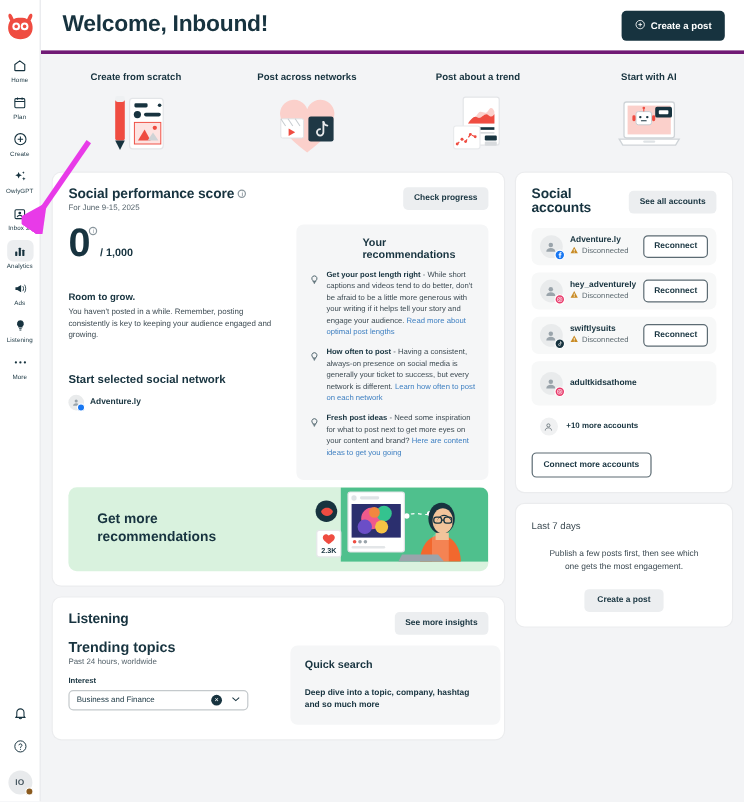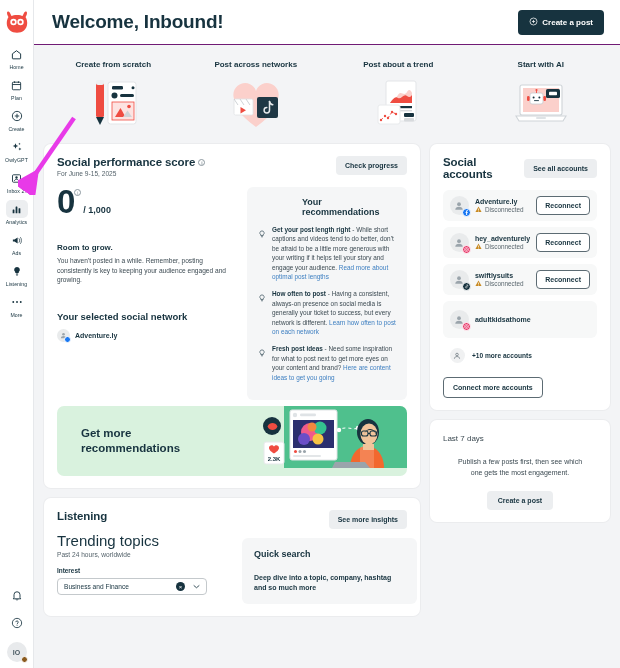--- a/index.html
+++ b/index.html
@@ -42,21 +42,21 @@
     font-size:7px;font-weight:700;color:#4a5a63;position:relative;
   }
   .avatar-nav .dot{
     position:absolute;right:-1px;bottom:-1px;width:7px;height:7px;border-radius:50%;
     background:#8a5a1e;border:1.2px solid #fff;
   }
 
   
   .main{ flex:1; height:668px; overflow:hidden; display:flex; flex-direction:column;}
   .topbar{
-    height:45px;min-height:45px;background:#fff;border-bottom:1px solid #701a75;
+    height:45px;min-height:45px;background:#fff;border-bottom:3px solid #701a75;
     display:flex;align-items:center;justify-content:space-between;padding:0 16px 0 18px;
   }
   .welcome{ font-size:19px; font-weight:700; letter-spacing:-.2px; color:#17333f;}
   .btn-dark{
     background:#17333f;color:#fff;border:none;border-radius:4px;
     font-size:8px;font-weight:700;padding:7px 11px;cursor:pointer;
     display:flex;align-items:center;gap:4px;font-family:inherit;
   }
   .content{ flex:1; overflow:hidden; padding:0 0 0 0;}
 
@@ -139,21 +139,21 @@
   .acct-status{ font-size:6.4px;color:#5b686f;display:flex;align-items:center;gap:3px;margin-top:1px;}
   .acct-txt{flex:1;min-width:0;}
   .more-acc{ display:flex;align-items:center;gap:7px;padding:4px 7px;margin-top:2px;}
   .more-acc span{font-size:6.6px;font-weight:700;}
 
   .mep-body{ text-align:center;font-size:7px;line-height:10.5px;color:#3c4a52;margin-top:14px;padding:0 10px;}
   .mep-btn-wrap{ display:flex;justify-content:center;margin-top:13px;}
 
   
   .lis-head{ display:flex;align-items:flex-start;justify-content:space-between;}
-  .lis-sub{ font-size:15px;font-weight:400;margin-top:10px;}
+  .lis-sub{ font-size:12px;font-weight:700;margin-top:10px;}
   .field-lbl{ font-size:6.4px;font-weight:700;margin-top:9px;}
   .select{
     margin-top:4px;width:150px;height:17px;border:1px solid #c4c9cc;border-radius:4px;
     display:flex;align-items:center;padding:0 6px;font-size:6.6px;background:#fff;cursor:pointer;
   }
   .select .val{flex:1;}
   .clear{
     width:9px;height:9px;border-radius:50%;background:#17333f;color:#fff;font-size:6px;
     display:flex;align-items:center;justify-content:center;margin-right:8px;
   }
@@ -406,21 +406,21 @@
 
             <div class="score-row">
               <div class="score-left">
                 <div class="score-num">
                   <span class="score-val">0</span>
                   <span class="info" style="margin-top:2px">i</span>
                   <span class="score-den">/ 1,000</span>
                 </div>
                 <div class="score-head">Room to grow.</div>
                 <div class="score-body">You haven't posted in a while. Remember, posting consistently is key to keeping your audience engaged and growing.</div>
-                <div class="net-head">Your selected social network</div>
+                <div class="net-head">Start selected social network</div>
                 <div class="net-row">
                   <span class="av" style="width:13px;height:13px;flex:0 0 13px">
                     <svg width="7" height="7" viewBox="0 0 16 16" fill="#9aa4ab">
                         <circle cx="8" cy="5" r="3"></circle>
                         <path d="M2 14c0-3.3 2.7-5 6-5s6 1.7 6 5z"></path>
                       </svg>
                     <span class="badge" style="background:#1877f2;width:7px;height:7px;right:-1px;bottom:-1px"></span>
                   </span>
                   <span>Adventure.ly</span>
                 </div>

